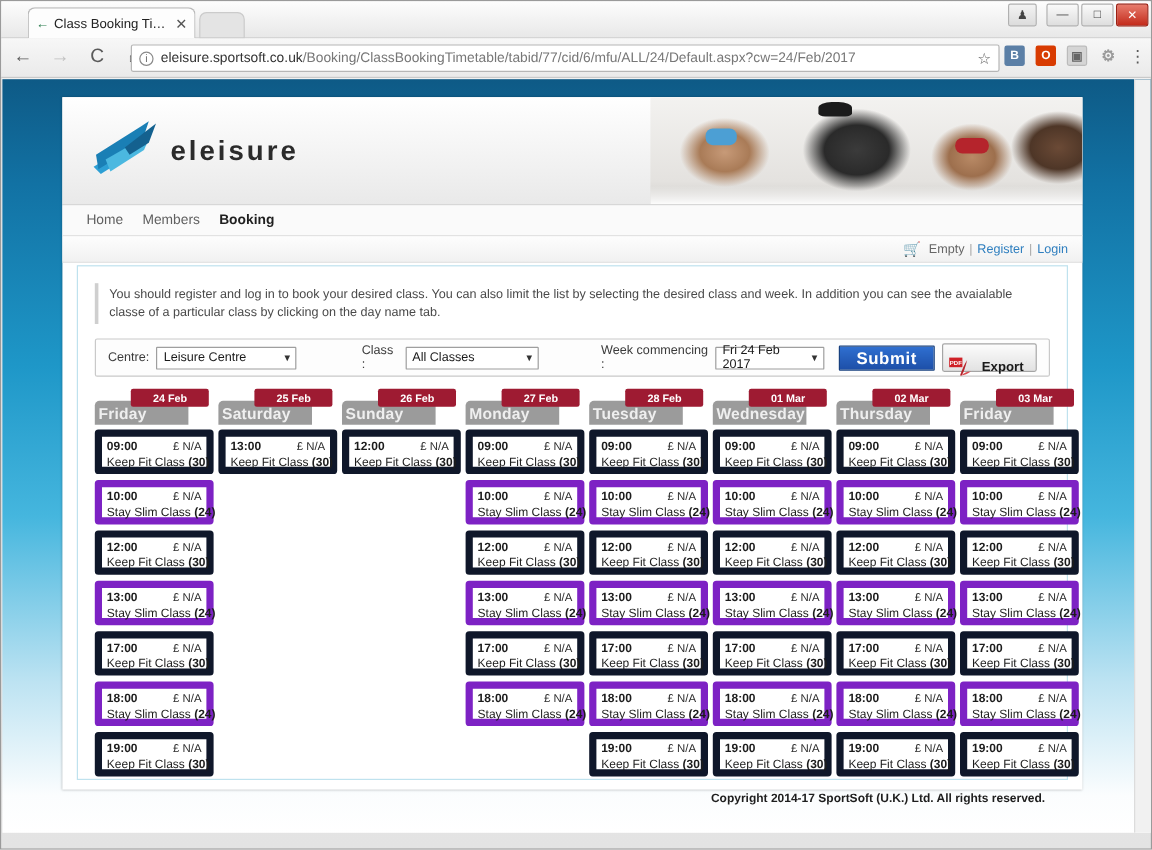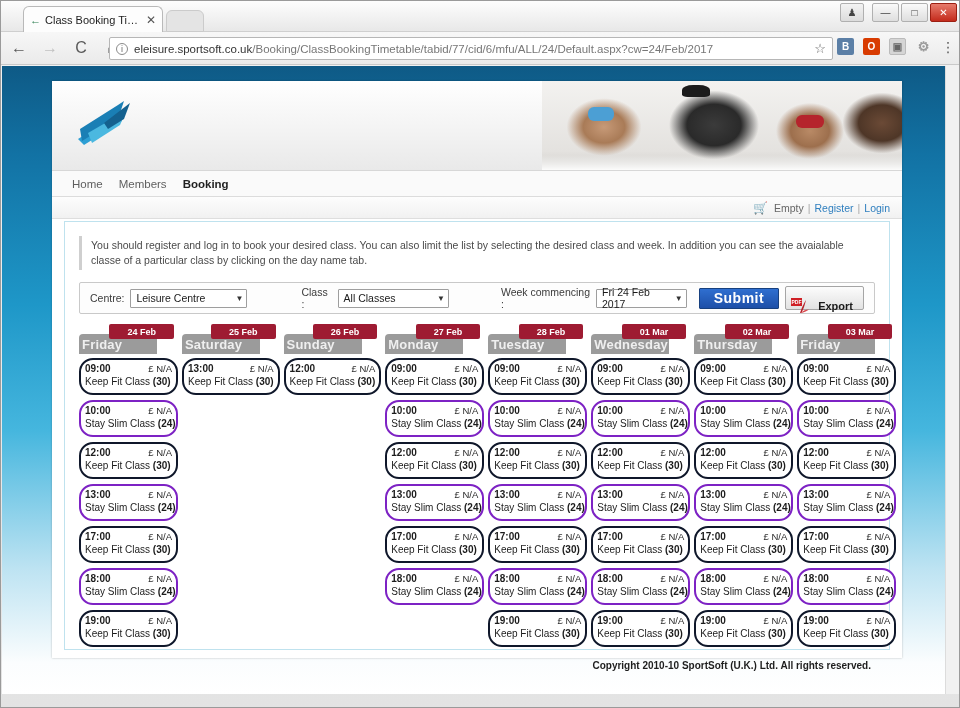--- a/index.html
+++ b/index.html
@@ -215,21 +215,21 @@
     color: #efefef; font-size: 13px; font-weight: bold;
     display: flex; align-items: center; padding-left: 3px;
     letter-spacing: .2px; overflow: hidden;
   }
   .day-badge {
     position: absolute; right: 4px; top: 0; height: 15px;
     background: #9e1b32; color: #fff; font-size: 9px; font-weight: bold;
     border-radius: 2px; padding: 0 18px; display: flex; align-items: center;
   }
   .slot {
-    border: 2px solid #0f172a; background: #fff; border-radius: 14px;
+    border: 6px solid #0f172a; background: #fff; border-radius: 3px;
     padding: 3px 4px 4px 4px; margin-bottom: 5px; height: 37px;
   }
   .slot.purple { border-color: #7d22c4; }
   .slot-top { display: flex; justify-content: space-between; align-items: baseline; }
   .slot-time { font-size: 10px; font-weight: bold; color: #1c1c1c; }
   .slot-price { font-size: 9.5px; color: #2a2a2a; }
   .slot-name { font-size: 10px; color: #1c1c1c; margin-top: 2px; white-space: nowrap; }
   .slot-name b { font-weight: bold; }
   .slot-empty { height: 37px; margin-bottom: 5px; border: 2px solid transparent; }
 
@@ -286,20 +286,21 @@
       <div class="site-inner">
 
         <div class="header-band">
           <div class="logo-wrap">
             <svg class="logo-mark" viewBox="0 0 64 52">
               <path d="M4 40 L40 18 L48 22 L10 46 Z" fill="#2d9fd4"></path>
               <path d="M6 30 L44 6 L50 2 L44 20 L8 42 Z" fill="#1a7fb5"></path>
               <path d="M14 34 L52 12 L46 26 L18 44 Z" fill="#4bb8e0"></path>
               <path d="M30 24 L56 4 L50 20 L34 30 Z" fill="#14618f"></path>
             </svg>
+            <span class="logo-text">eleisure</span>
           </div>
           <div class="banner-photo">
             <div class="banner-accent-a"></div>
             <div class="banner-accent-b"></div>
             <div class="banner-accent-c"></div>
           </div>
         </div>
 
         <div class="navbar">
           <a class="navlink" href="#">Home</a>
@@ -711,19 +712,19 @@
                 <div class="slot">
                   <div class="slot-top">
                     <span class="slot-time">19:00</span>
                     <span class="slot-price">£ N/A</span>
                   </div>
                   <div class="slot-name"><span>Keep Fit Class </span><b>(30)</b></div>
                 </div>
               </div>
             </div>
 
-          <div class="footer-copy">Copyright 2010-10 SportSoft (U.K.) Ltd. All rights reserved.</div>
+          <div class="footer-copy">Copyright 2014-17 SportSoft (U.K.) Ltd. All rights reserved.</div>
         </div>
 
       </div>
     </div>
   </div>
 </div>
 
 </body></html>

